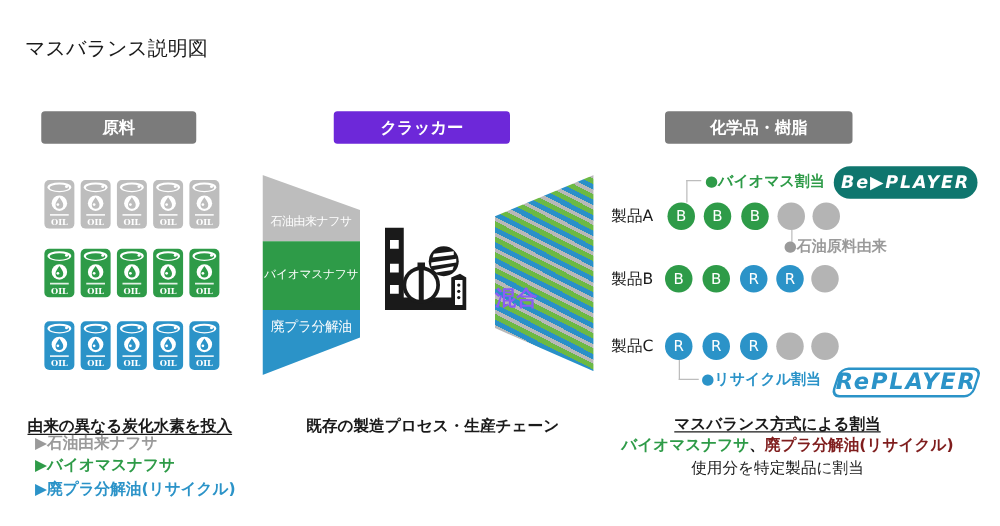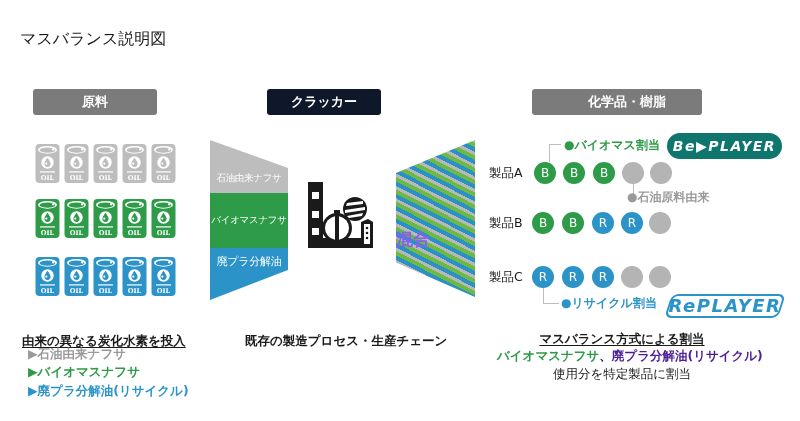--- a/index.html
+++ b/index.html
@@ -79,22 +79,22 @@
       <circle cx="11.3" cy="20.6" r="1.1" fill="#ffffff"></circle>
       <rect x="5" y="28.2" width="15" height="1.4" fill="#ffffff" opacity="0.85"></rect>
       <text x="12.5" y="37" font-size="6.6" font-weight="bold" text-anchor="middle" fill="#ffffff" font-family="DejaVu Serif, serif">OIL</text>
     </symbol>
   </defs>
 </svg>
 
 <div class="abs title">マスバランス説明図</div>
 
 <div class="hdr" style="left: 33px; top: 89px; width: 124px; background: rgb(123, 123, 123); text-align: right;">原料</div>
-<div class="hdr" style="left: 267px; top: 89px; width: 114px; background: #0f172a;">クラッカー</div>
-<div class="hdr" style="left: 532px; top: 89px; width: 150px; background: rgb(123, 123, 123); padding-left: 20px;">化学品・樹脂</div>
+<div class="hdr" style="left: 267px; top: 89px; width: 141px; background: #6d28d9;">クラッカー</div>
+<div class="hdr" style="left: 532px; top: 89px; width: 150px; background: rgb(123, 123, 123);">化学品・樹脂</div>
 
 <div>
   <svg class="barrel" style="left: 35px; top: 143px; color: rgb(189, 189, 189);">
       <use href="#barrel-sym"></use>
     </svg>
   <svg class="barrel" style="left: 64px; top: 143px; color: rgb(189, 189, 189);">
       <use href="#barrel-sym"></use>
     </svg>
   <svg class="barrel" style="left: 93px; top: 143px; color: rgb(189, 189, 189);">
       <use href="#barrel-sym"></use>
@@ -215,15 +215,15 @@
 
 <div class="foot bold ul" style="left:22px; top:333px;">由来の異なる炭化水素を投入</div>
 <div class="foot bold" style="left: 28px; top: 346px; color: rgb(154, 154, 154);">▶石油由来ナフサ</div>
 <div class="foot bold" style="left: 28px; top: 364px; color: rgb(46, 155, 72);">▶バイオマスナフサ</div>
 <div class="foot bold" style="left: 28px; top: 383px; color: rgb(43, 147, 200);">▶廃プラ分解油(リサイクル)</div>
 
 <div class="foot bold" style="left:245px; top:333px;">既存の製造プロセス・生産チェーン</div>
 
 <div class="foot-right" style="top:331px; font-weight:bold; text-decoration:underline; text-underline-offset:2px;">マスバランス方式による割当</div>
 <div class="foot-right" style="top:348px; font-weight:bold;">
-  <span style="color: rgb(46, 155, 72);">バイオマスナフサ</span><span>、</span><span style="color: #4c1d95;">廃プラ分解油(リサイクル)</span>
+  <span style="color: rgb(46, 155, 72);">バイオマスナフサ</span><span>、</span><span style="color: #7f1d1d;">廃プラ分解油(リサイクル)</span>
 </div>
 <div class="foot-right" style="top:366px;">使用分を特定製品に割当</div>
 
 </body></html>

